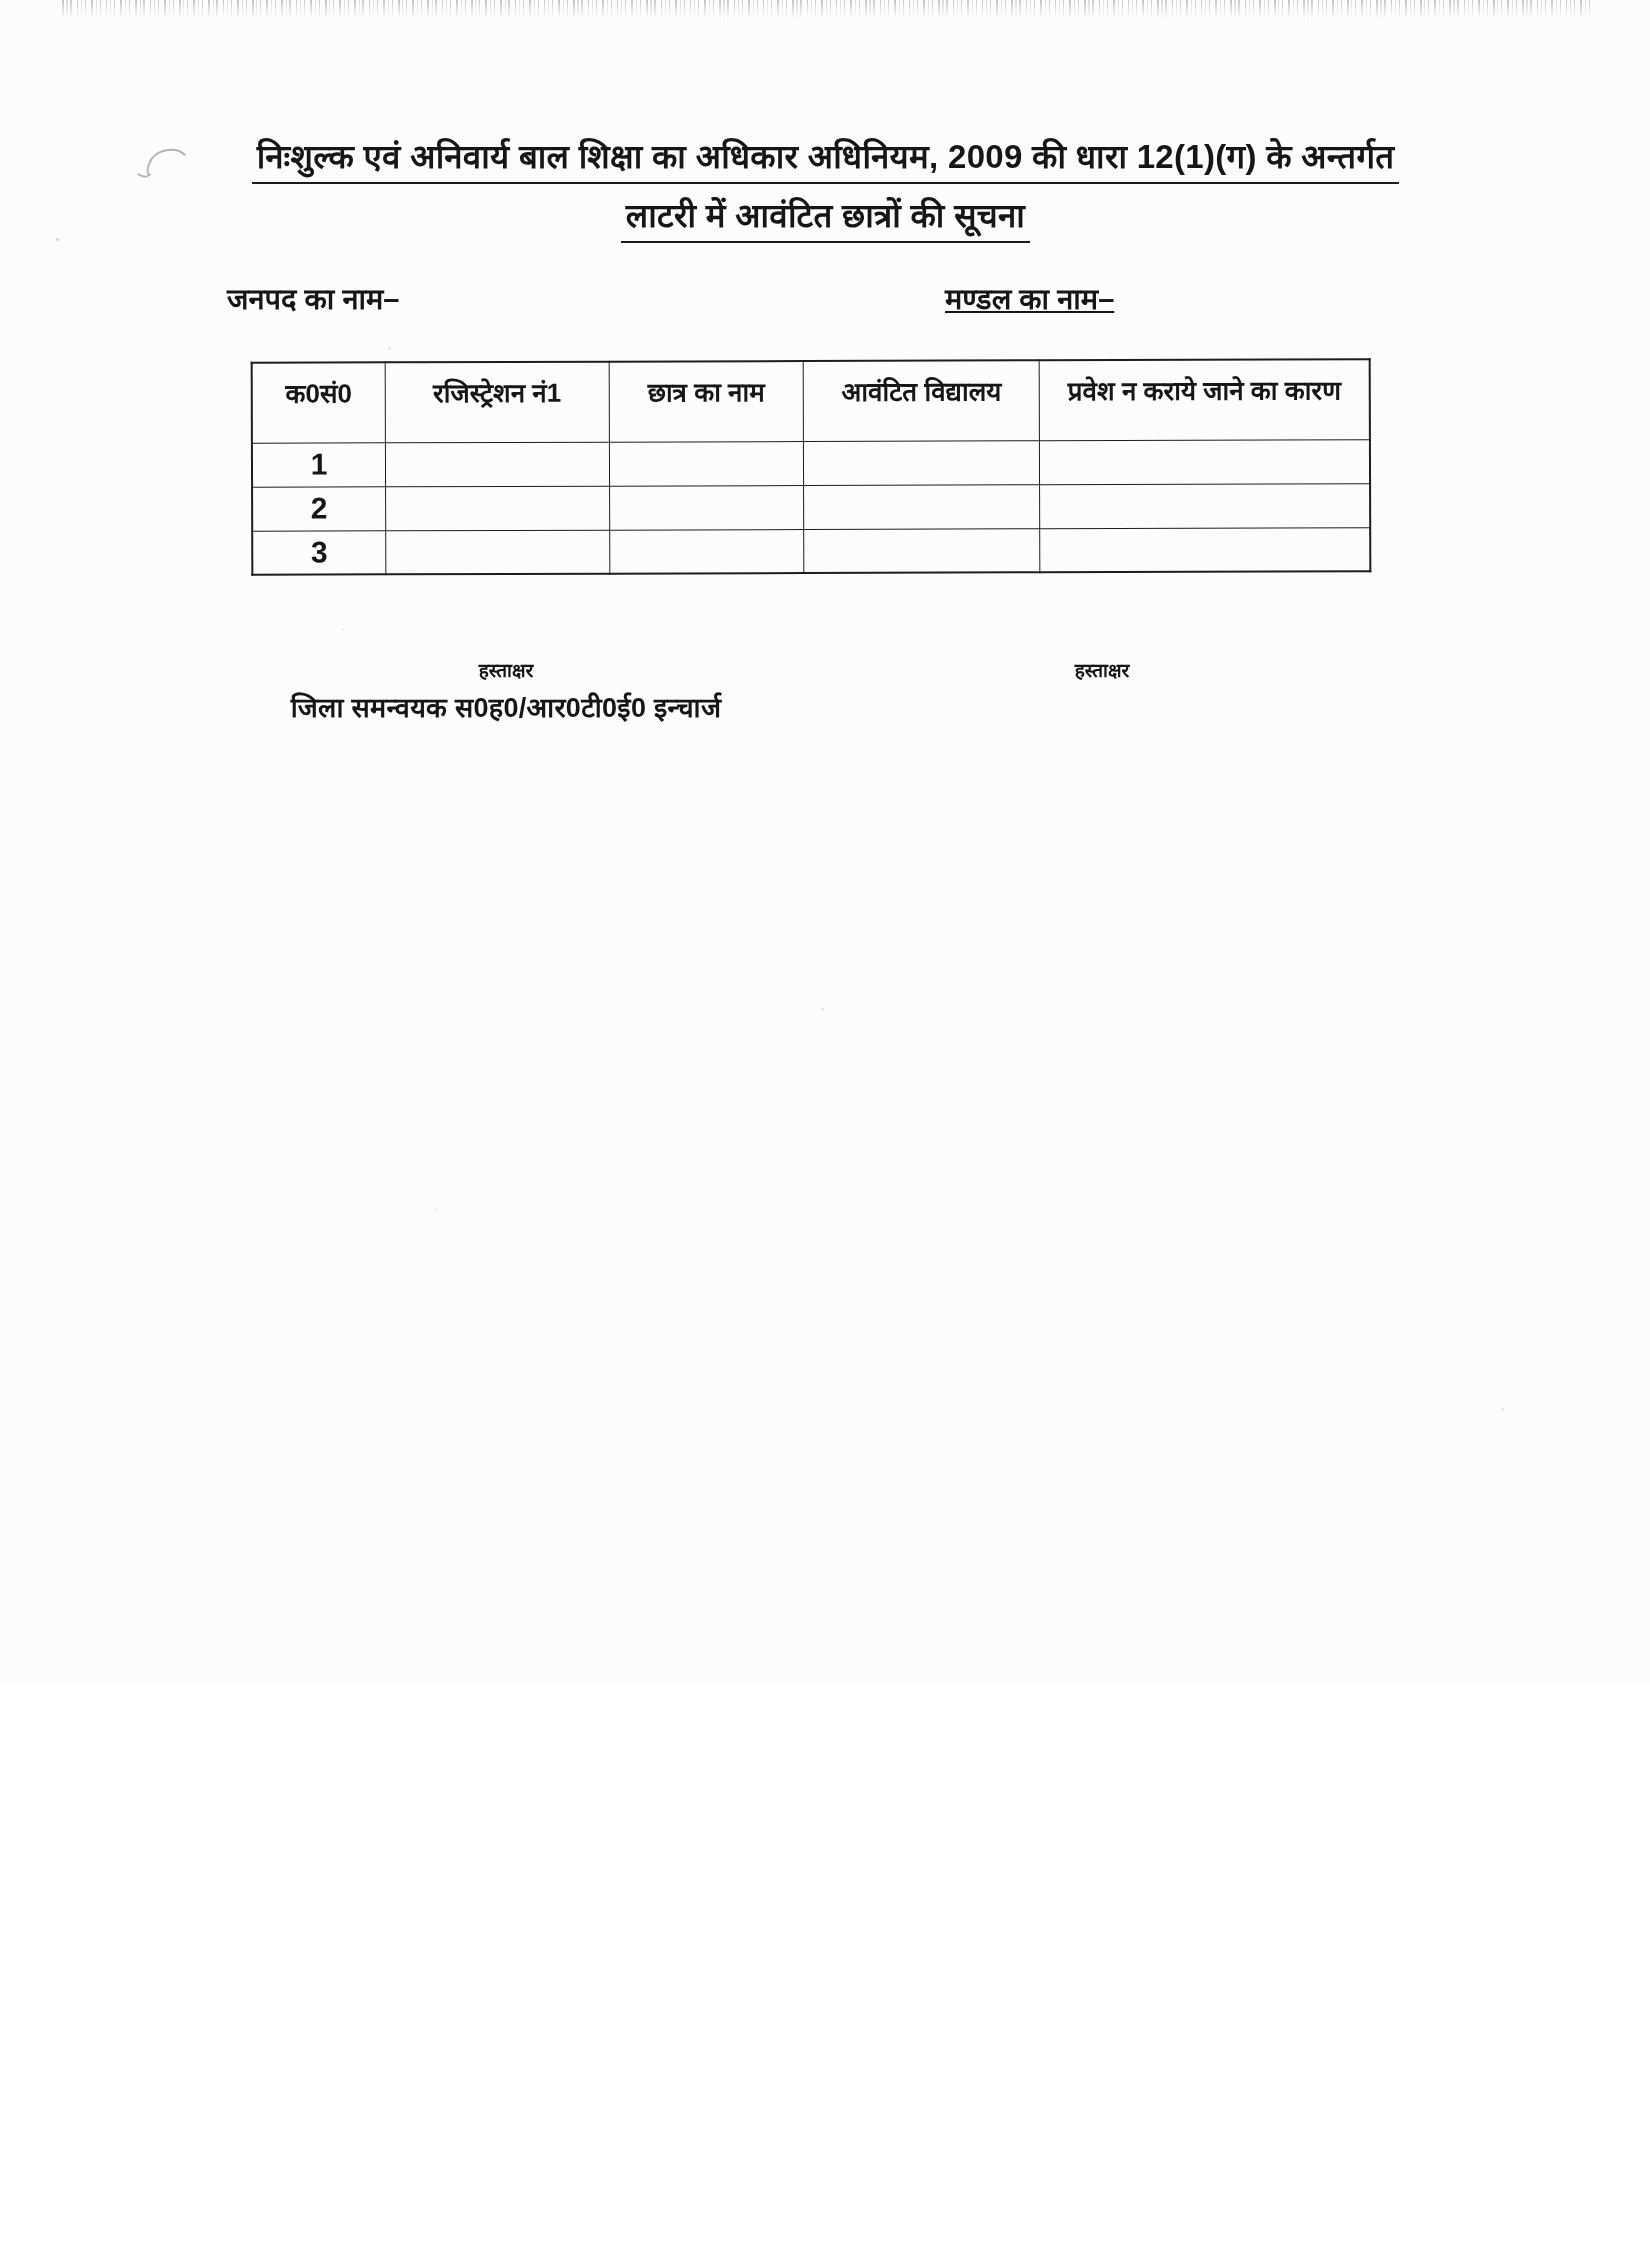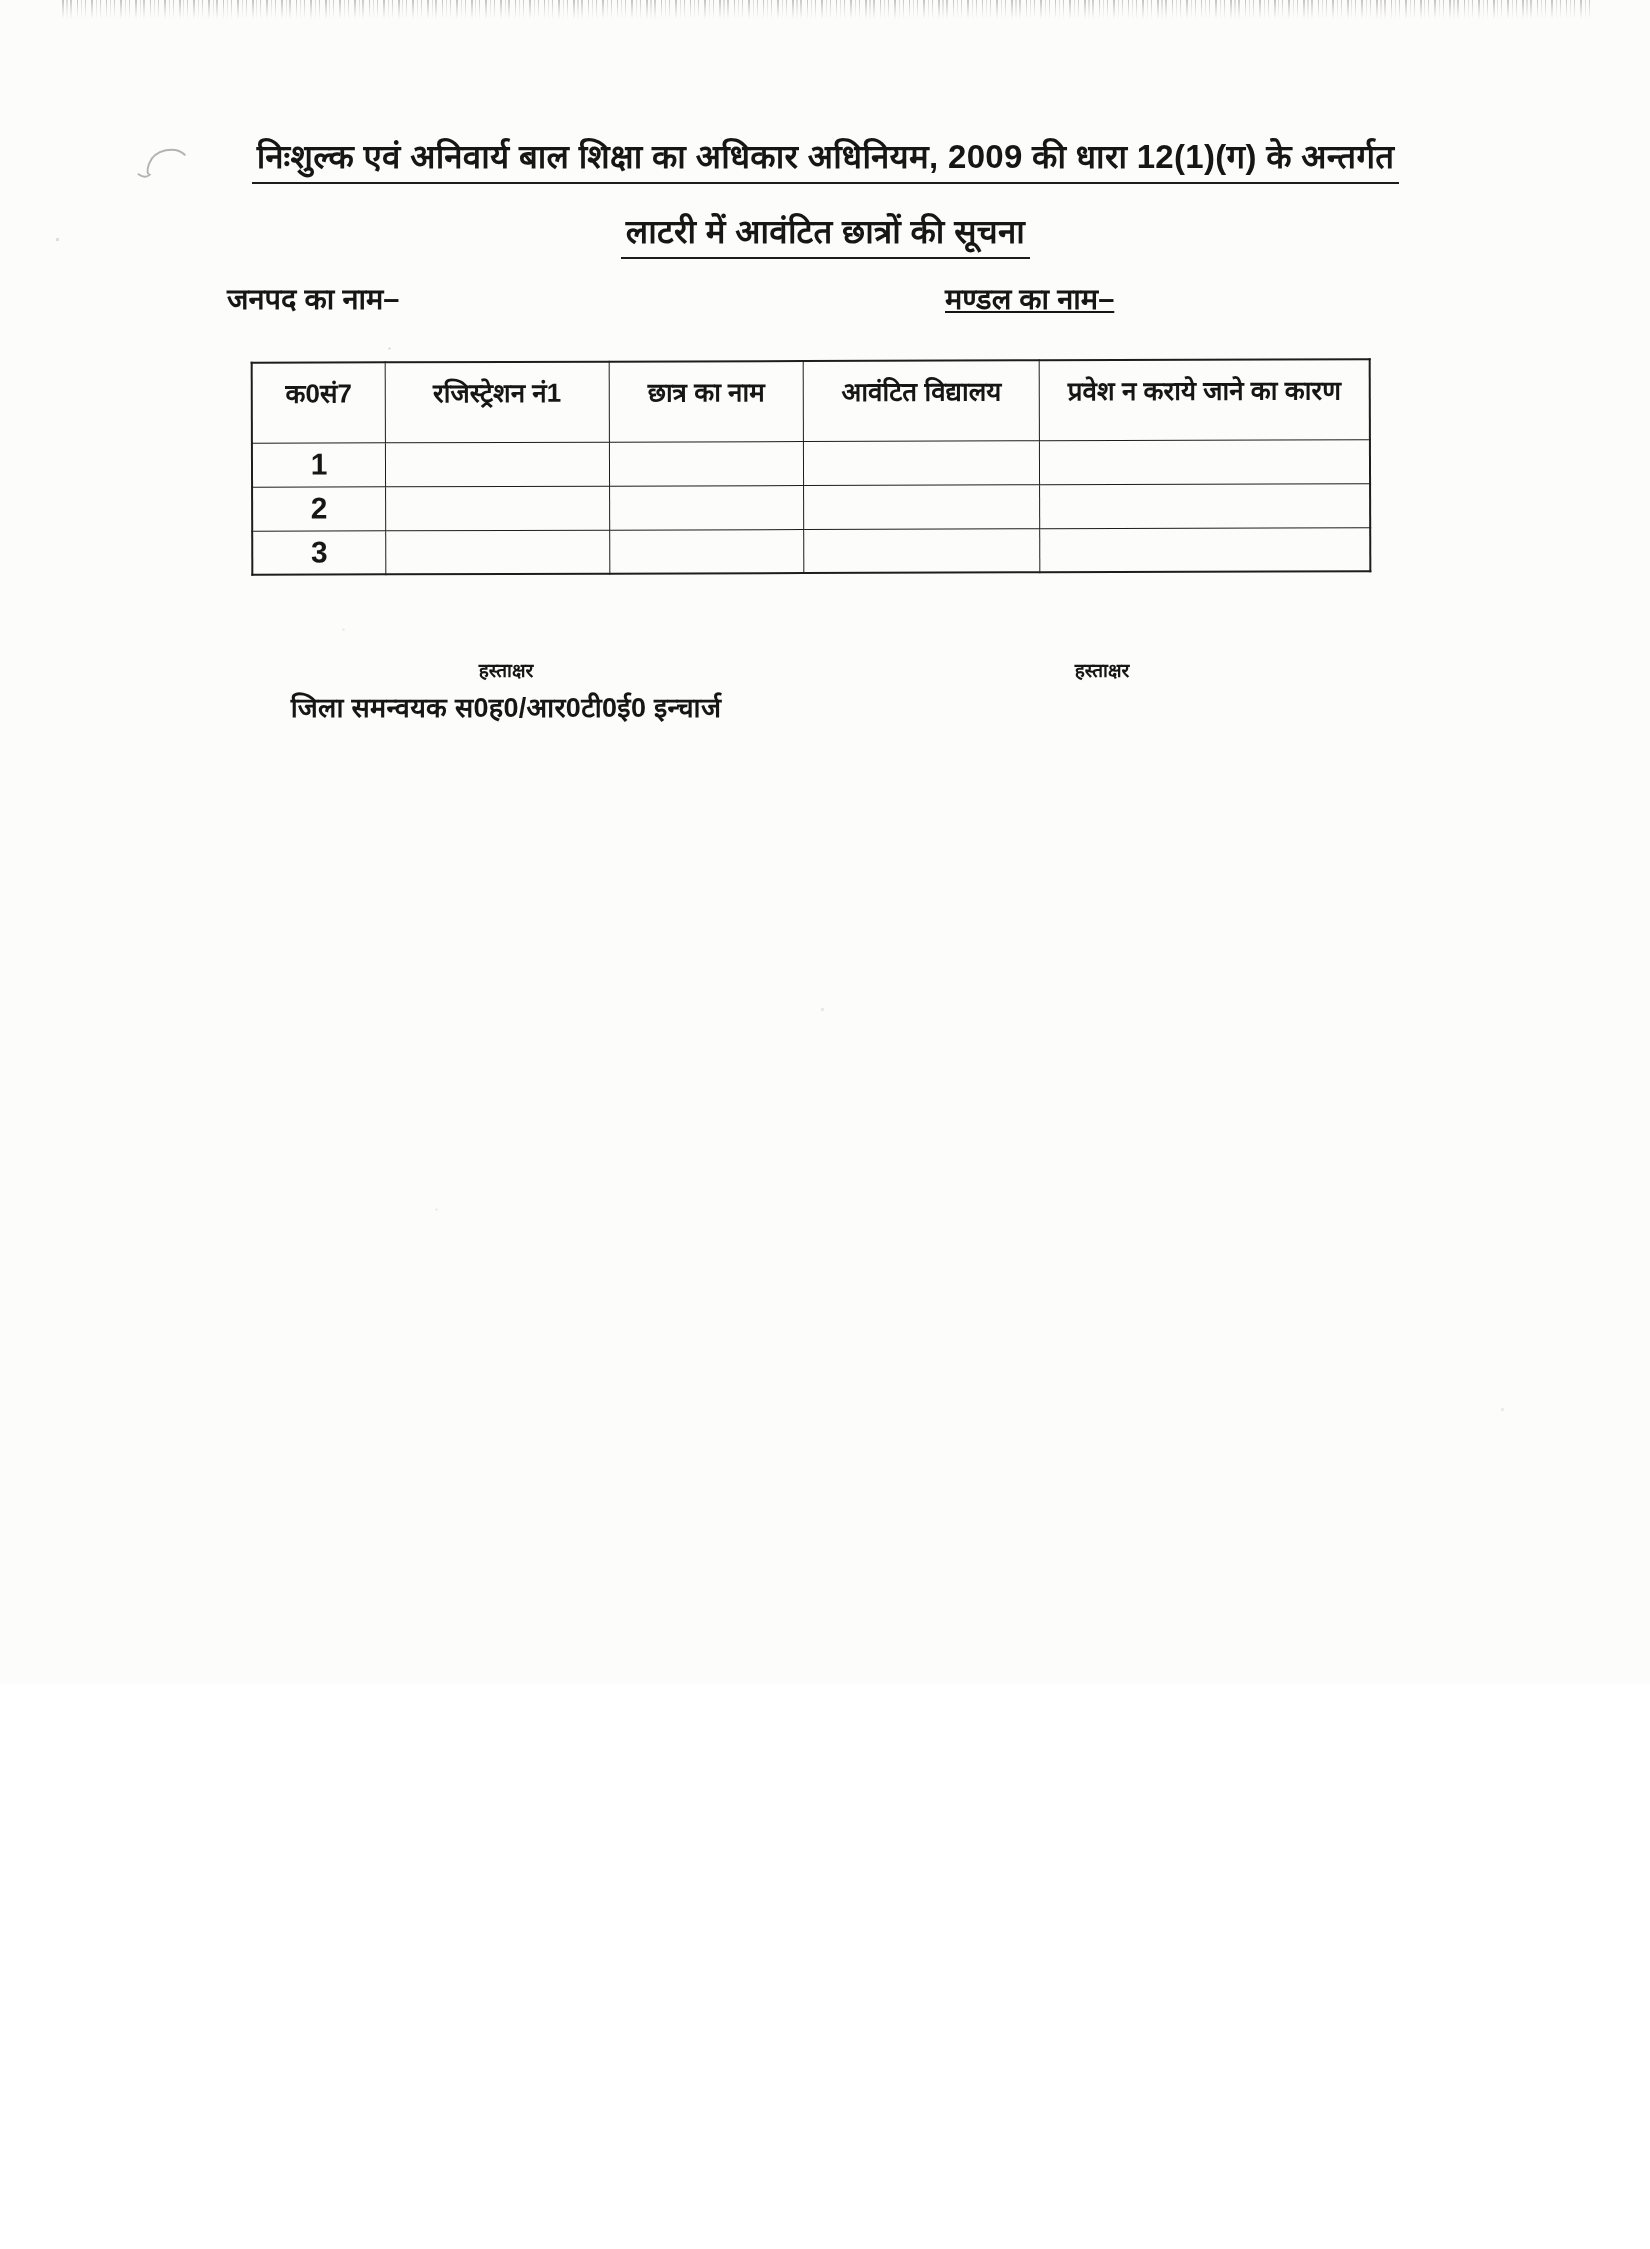--- a/index.html
+++ b/index.html
@@ -73,21 +73,21 @@
   }
   .title-line {
     display: inline-block;
     font-size: 33px;
     font-weight: 700;
     letter-spacing: 0.3px;
     border-bottom: 2.2px solid #1c1c1c;
     padding: 0 4.5px 6.7px 4.5px;
     line-height: 1.1;
   }
-  .title-line2-wrap { margin-top: 30px; }
+  .title-line2-wrap { margin-top: 14px; }
 
   
   .labels-row {
     position: absolute;
     top: 278px; left: 0;
     width: 100%;
     height: 39px;
     font-size: 29px;
     font-weight: 700;
   }
@@ -181,21 +181,21 @@
     <table class="form-table">
       <colgroup>
         <col style="width:11.95%">
         <col style="width:20.0%">
         <col style="width:17.4%">
         <col style="width:21.1%">
         <col style="width:29.55%">
       </colgroup>
       <thead>
         <tr>
-          <th class="hdr">क0सं7</th>
+          <th class="hdr">क0सं0</th>
           <th class="hdr">रजिस्ट्रेशन नं1</th>
           <th class="hdr">छात्र का नाम</th>
           <th class="hdr">आवंटित विद्यालय</th>
           <th class="hdr">प्रवेश न कराये जाने का कारण</th>
         </tr>
       </thead>
       <tbody>
         <tr>
           <td class="cell serial">1</td>
           <td class="cell"></td>

